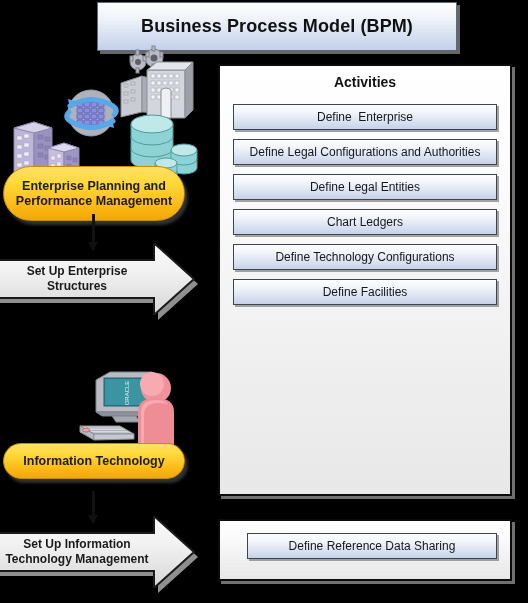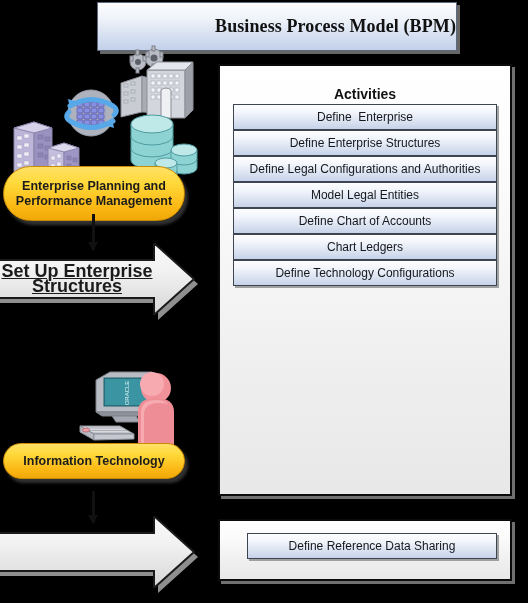--- a/index.html
+++ b/index.html
@@ -8,47 +8,47 @@
     font-family:"Liberation Sans","DejaVu Sans",sans-serif;
     background:#000;
   }
 
   
   #title-banner{
     position:absolute;left:97px;top:2px;width:358px;height:47px;
     background:linear-gradient(to bottom,#fdfdfe 0%,#eef2f9 35%,#ccd8ee 85%,#c3d0e8 100%);
     border:1px solid #5c6a80;
     box-shadow:3px 3px 0 rgba(120,120,120,.85);
-    display:flex;align-items:center;justify-content:flex-end;font-family:Liberation Serif, serif;
+    display:flex;align-items:center;justify-content:center;
   }
   #title-banner .t{
     font-size:18px;font-weight:bold;color:#111;letter-spacing:.1px;
   }
 
   
   .panel{
     position:absolute;
     background:linear-gradient(to bottom,#ffffff 0%,#fbfbfb 28%,#efefef 70%,#e8e8e8 100%);
     border:2px solid #0b0b0b;
     box-shadow:3px 3px 0 rgba(150,150,150,.75);
     box-sizing:border-box;
   }
   #activities-panel{left:218px;top:64px;width:294px;height:432px;}
   #bottom-panel{left:218px;top:519px;width:294px;height:62px;}
 
   .panel-heading{
     text-align:center;font-size:14px;font-weight:bold;color:#111;
-    margin-top:20px;margin-bottom:7px;
+    margin-top:8px;margin-bottom:7px;
   }
 
   .activity-list{position:absolute;left:13px;top:38px;right:13px;}
   #bottom-panel .activity-list{top:12px;padding-left:14px;}
 
   .activity-box{
-    height:26px;
+    height:26px;margin-bottom:9px;
     background:linear-gradient(to bottom,#fdfdfe 0%,#f2f5fb 30%,#d5deef 78%,#c6d2e8 100%);
     border:1px solid #3d4452;
     box-shadow:2px 2px 0 rgba(140,140,140,.8);
     display:flex;align-items:center;justify-content:center;
     box-sizing:border-box;
   }
   .activity-box span{font-size:12px;color:#15181c;white-space:pre;}
 
   
   .group{position:absolute;left:0;width:215px;}
@@ -89,21 +89,21 @@
     position:absolute;left:0;top:0;width:100%;height:100%;
     background:linear-gradient(to bottom,#fafafa 0%,#f1f1f1 40%,#dcdcdc 88%,#d2d2d2 100%);
     clip-path:polygon(0 17px, 0 55px, 168px 55px, 168px 72px, 208px 36px, 168px 0, 168px 17px);
   }
   .banner-arrow svg{position:absolute;left:0;top:0;}
   .banner-arrow .label{
     position:absolute;left:14px;top:17px;width:154px;height:38px;
     display:flex;align-items:center;justify-content:center;text-align:center;
   }
   .banner-arrow .label span{
-    font-size:18px;font-weight:bold;color:#1b1b1b;line-height:15px;display:block;text-decoration:underline;
+    font-size:12px;font-weight:bold;color:#1b1b1b;line-height:15px;display:block;
   }
 
   
   .icon-layer{position:absolute;left:0;top:0;width:215px;height:190px;pointer-events:none;}
 </style>
 </head>
 <body>
 
 <div id="title-banner">
   <div class="t">Business Process Model (BPM)</div>
@@ -324,46 +324,46 @@
     <div class="stem"></div>
     <div class="head"></div>
   </div>
 
   <div class="banner-arrow" style="top:516px;">
     <div class="shadow"></div>
     <div class="shape"></div>
     <svg width="212" height="72">
       <polygon points="0,17 0,55 168,55 168,72 208,36 168,0 168,17" fill="none" stroke="#1a1a1a" stroke-width="2"></polygon>
     </svg>
+    <div class="label">
+      <span>Set Up Information Technology Management</span>
+    </div>
   </div>
 </div>
 
 <div class="panel" id="activities-panel">
   <div class="panel-heading">Activities</div>
   <div class="activity-list" id="activity-list">
       <div class="activity-box">
         <span>Define  Enterprise</span>
       </div>
       <div class="activity-box">
-        <span>Define Enterprise Structures</span>
-      </div>
-      <div class="activity-box">
         <span>Define Legal Configurations and Authorities</span>
       </div>
       <div class="activity-box">
-        <span>Model Legal Entities</span>
-      </div>
-      <div class="activity-box">
-        <span>Define Chart of Accounts</span>
+        <span>Define Legal Entities</span>
       </div>
       <div class="activity-box">
         <span>Chart Ledgers</span>
       </div>
       <div class="activity-box">
         <span>Define Technology Configurations</span>
+      </div>
+      <div class="activity-box">
+        <span>Define Facilities</span>
       </div>
     </div>
 </div>
 
 <div class="panel" id="bottom-panel">
   <div class="activity-list" id="bottom-list">
       <div class="activity-box">
         <span>Define Reference Data Sharing</span>
       </div>
     </div>

